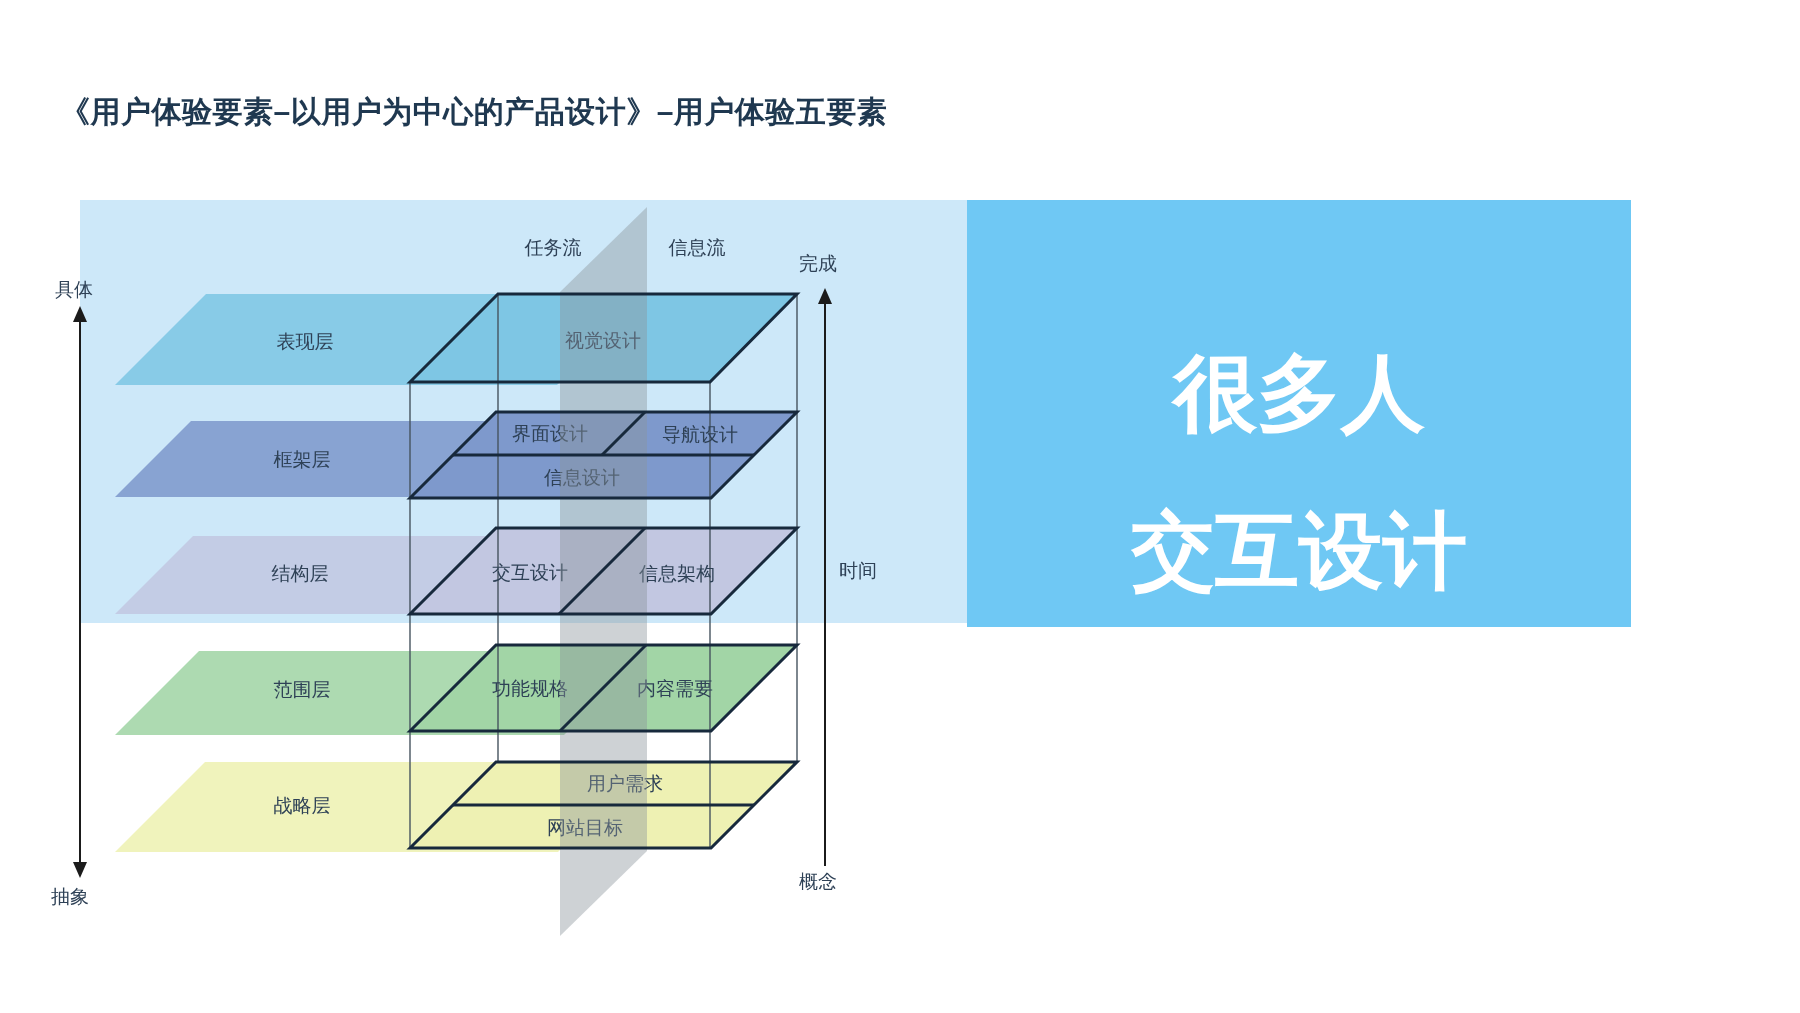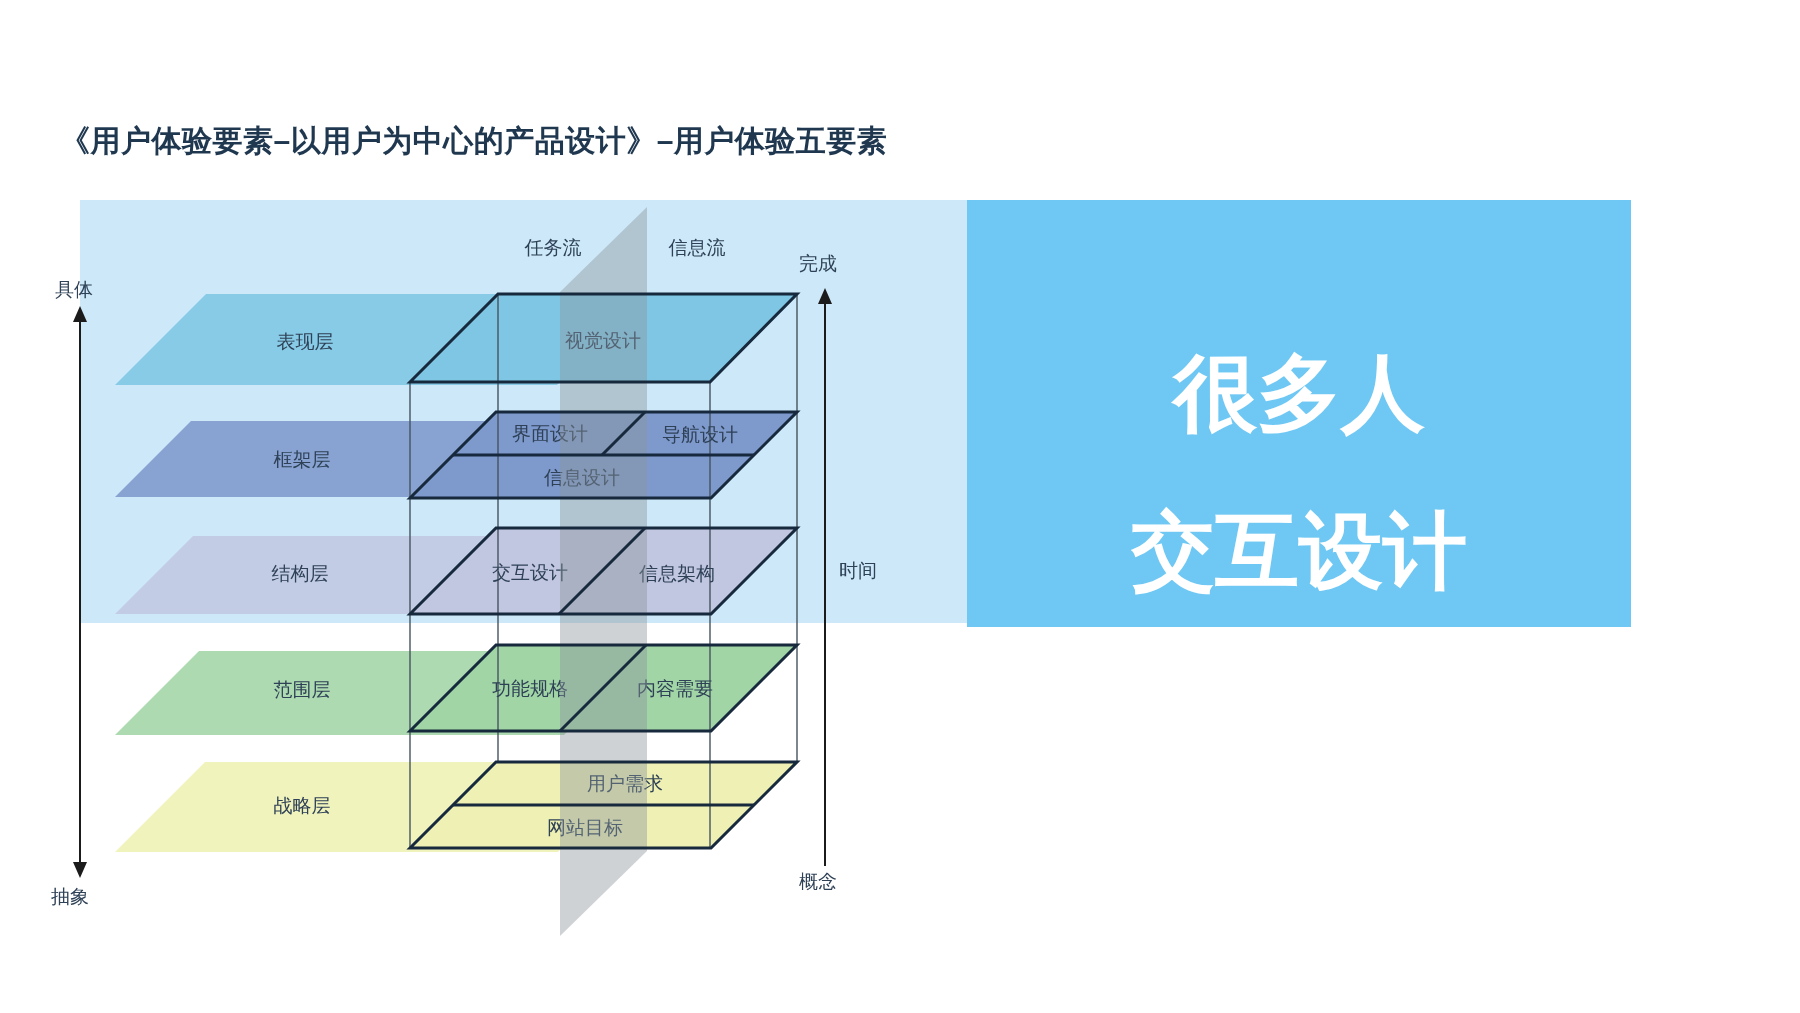--- a/index.html
+++ b/index.html
@@ -1,19 +1,19 @@
 <!DOCTYPE html>
 <html><head>
 <meta charset="utf-8">
 <style>
   html,body{margin:0;padding:0;background:#ffffff;}
   .page{position:relative;width:1800px;height:1013px;background:#ffffff;overflow:hidden;
         font-family:"Liberation Sans","DejaVu Sans",sans-serif;}
   .title{position:absolute;left:60px;top:92px;font-size:30px;font-weight:bold;
-         color:#1F3850;letter-spacing:0.5px;white-space:nowrap;margin-top:29px;}
+         color:#1F3850;letter-spacing:0.5px;white-space:nowrap;}
   .diagram-svg{position:absolute;left:0;top:0;}
   .callout-text{position:absolute;left:967px;top:200px;width:664px;height:427px;
         box-sizing:border-box;padding-top:116px;
         display:flex;flex-direction:column;justify-content:center;align-items:center;
         color:#ffffff;font-weight:bold;font-size:84px;line-height:158px;
         text-align:center;pointer-events:none;white-space:nowrap;}
   svg text{font-family:"Liberation Sans","DejaVu Sans",sans-serif;}
   .lbl{font-size:19px;fill:#2E4156;}
   .axis-lbl{font-size:19px;fill:#2E4156;}
   .outline{fill:none;stroke:#17293C;stroke-width:3;}

